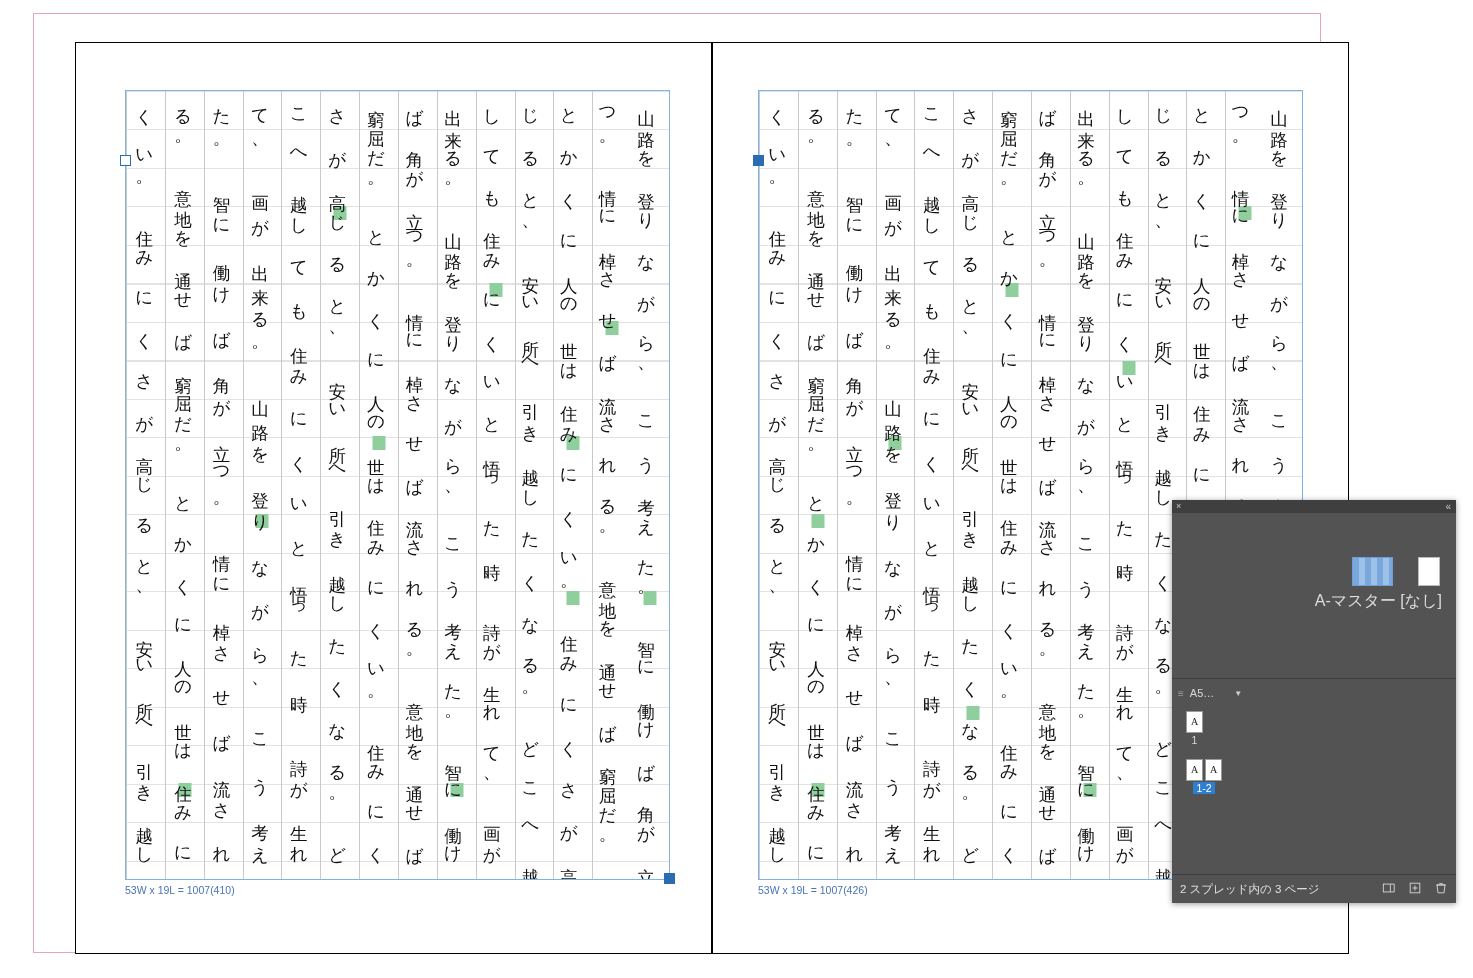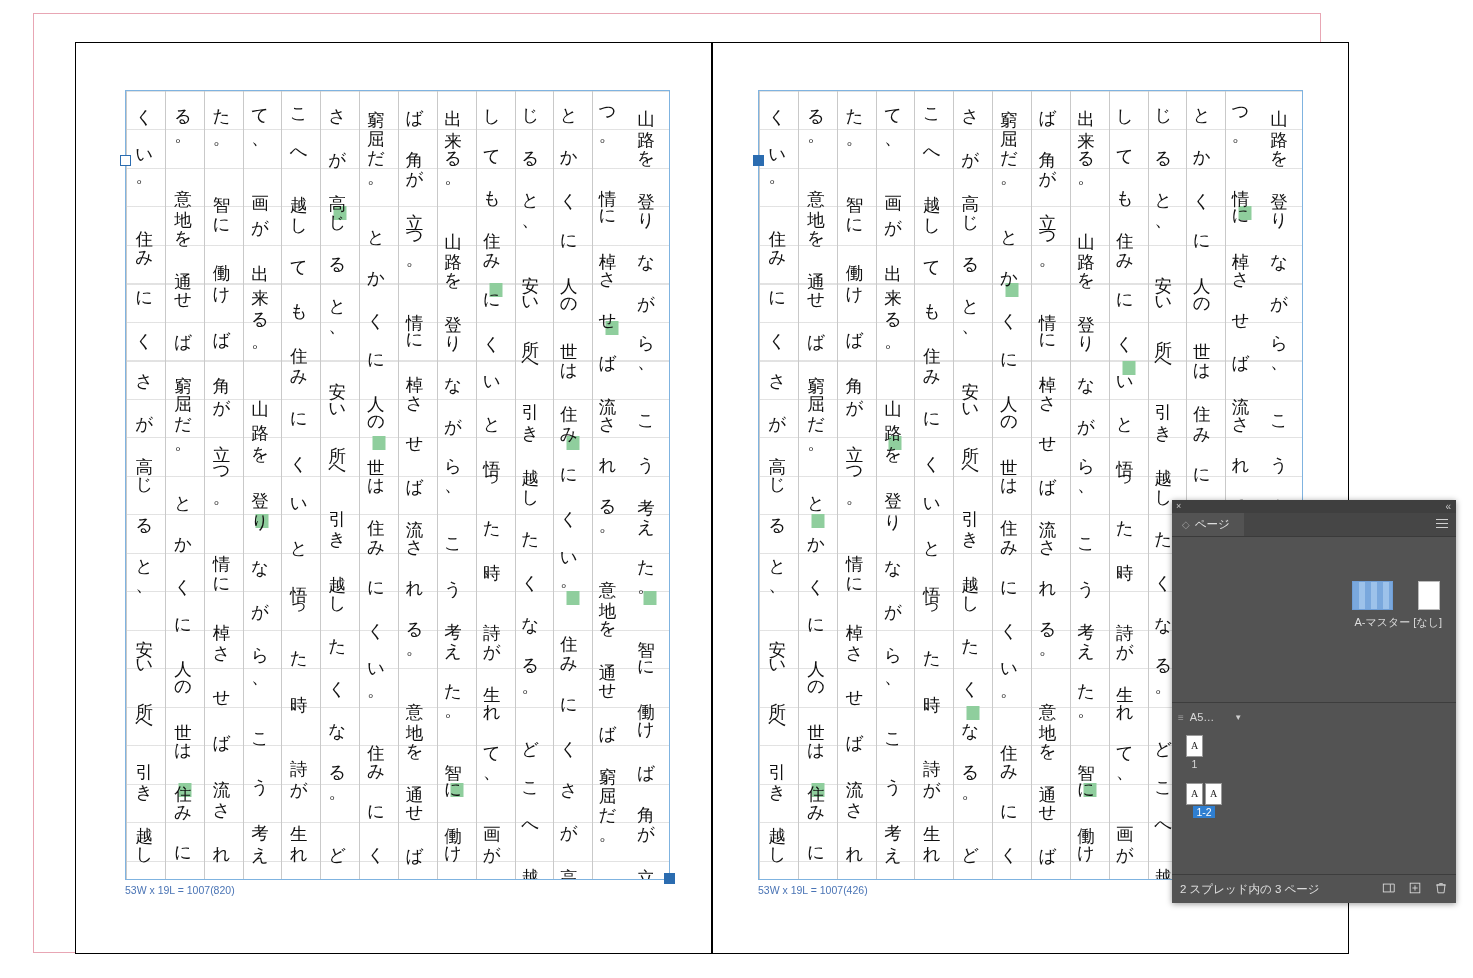--- a/index.html
+++ b/index.html
@@ -208,21 +208,21 @@
   }
   .m-none {
     width: 20px; height: 27px;
     background: #ffffff;
     border: 1px solid #bbbbbb;
   }
   .master-labels {
     position: absolute;
     right: 14px;
     top: 78px;
-    font-size: 11px;
+    font-size: 16px;
     color: #dddddd;
     white-space: nowrap;
   }
 
   .pagelist { position: relative; height: 176px; }
   .size-row {
     position: absolute;
     left: 6px; top: 8px;
     display: flex; align-items: center; gap: 6px;
     font-size: 11px; color: #d8d8d8;
@@ -340,21 +340,21 @@
               <div class="hl" style="top:692px"></div>
             </div>
           <div class="gcol">
               <div class="cells"></div>
             </div>
         </div>
         <div class="vtext">山路を登りながら、こう考えた。智に働けば角が立つ。情に棹させば流される。意地を通せば窮屈だ。とかくに人の世は住みにくい。住みにくさが高じると、安い所へ引き越したくなる。どこへ越しても住みにくいと悟った時、詩が生れて、画が出来る。山路を登りながら、こう考えた。智に働けば角が立つ。情に棹させば流される。意地を通せば窮屈だ。とかくに人の世は住みにくい。住みにくさが高じると、安い所へ引き越したくなる。どこへ越しても住みにくいと悟った時、詩が生れて、画が出来る。山路を登りながら、こう考えた。智に働けば角が立つ。情に棹させば流される。意地を通せば窮屈だ。とかくに人の世は住みにくい。住みにくさが高じると、安い所へ引き越したくなる。どこへ越しても住みにくいと悟った時、詩が生れて、画が出来る。山路を登りながら、こう考えた。智に働けば角が立つ。情に棹させば流される。意地を通せば窮屈だ。とかくに人の世は住みにくい。住みにくさが高じると、安い所へ引き越したくなる。どこへ越しても住みにくいと悟った時、詩が生れて、画が出来る。山路を登りながら、こう考えた。智に働けば角が立つ。情に棹させば流される。意地を通せば窮屈だ。とかくに人の世は住みにくい。住みにくさが高じると、安い所へ引き越したくなる。どこへ越しても住みにくいと悟った時、詩が生れて、画が出来る。山路を登りながら、こう考えた。智に働けば角が立つ。情に棹させば流される。意地を通せば窮屈だ。とかくに人の世は住みにくい。住みにくさが高じると、安い所へ引き越したくなる。どこへ越しても住みにくいと悟った時、詩が生れて、画が出来る。山路を登りながら、こう考えた。智に働けば角が立つ。情に棹させば流される。意地を通せば窮屈だ。とかくに人の世は住みにくい。住みにくさが高じると、安い所へ引き越したくなる。どこへ越しても住みにくいと悟った時、詩が生れて、画が出来る。</div>
       </div>
       <div class="port" style="left:44px; top:112px;"></div>
       <div class="port filled" style="left:588px; top:830px;"></div>
-      <div class="frame-info">53W x 19L = 1007(820)</div>
+      <div class="frame-info">53W x 19L = 1007(410)</div>
     </div>
 
     <div class="spread-page page-right">
       <div class="frame">
         <div class="grid-cols">
           <div class="gcol">
               <div class="cells"></div>
               <div class="hl" style="top:423px"></div>
             </div>
           <div class="gcol">
@@ -414,30 +414,20 @@
     </div>
   </div>
 
   <div class="panel">
 
     <div class="panel-titlebar">
       <span class="panel-close">×</span>
       <span class="panel-collapse">«</span>
     </div>
 
-    <div class="panel-tabrow">
-      <div class="panel-tab">
-        <span class="grip">◇</span><span>ページ</span>
-      </div>
-      <div class="panel-menu">
-          <i></i>
-          <i></i>
-          <i></i>
-        </div>
-    </div>
 
     <div class="masters">
       <div class="master-thumbs">
         <div class="m-a"></div>
         <div class="m-none"></div>
       </div>
       <div class="master-labels">A-マスター  [なし]</div>
     </div>
 
     <div class="pagelist">

